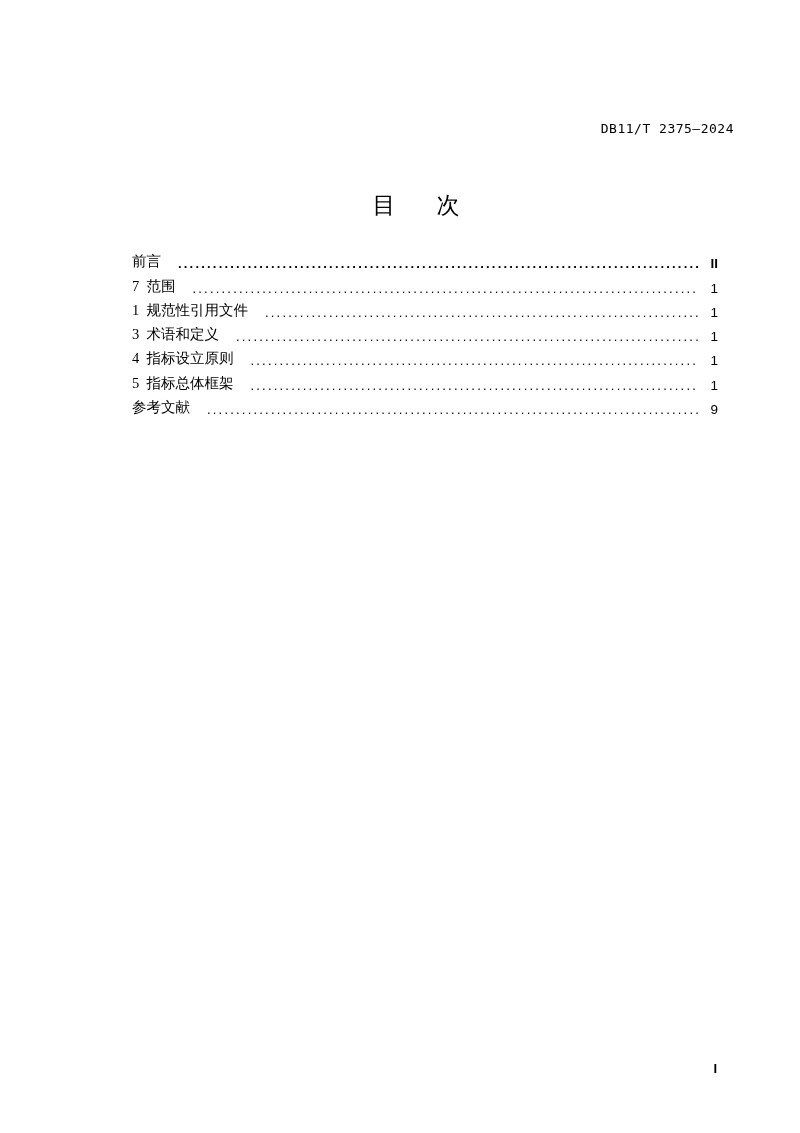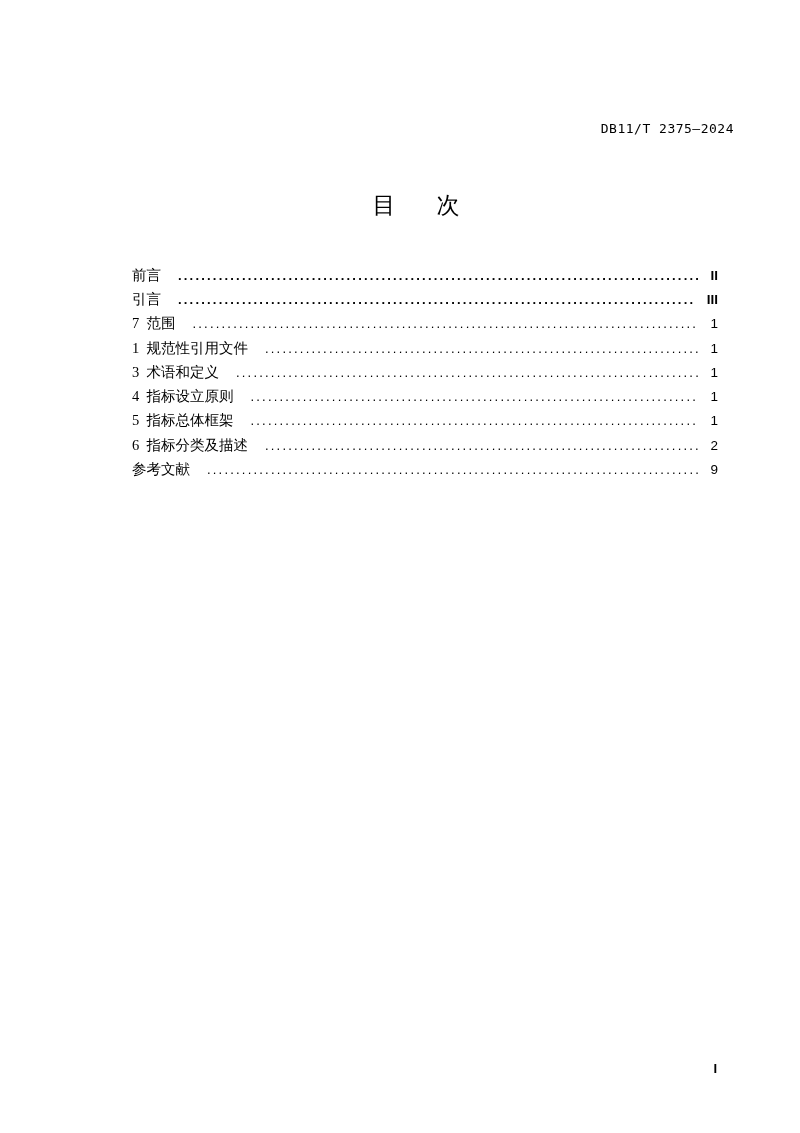--- a/index.html
+++ b/index.html
@@ -33,21 +33,21 @@
     text-indent: 9px;
     color: #000;
   }
   .toc {
     position: absolute;
     left: 92px; top: 239px;
     width: 634px;
   }
   .toc-row {
     display: flex;
-    align-items: center;
+    align-items: flex-end;
     height: 24.3px;
     font-size: 14.5px;
   }
   .toc-label {
     white-space: pre;
     flex: 0 0 auto;
   }
   .leader {
     flex: 1 1 auto;
     overflow: hidden;
@@ -89,25 +89,20 @@
   <div class="doc-title">目　次</div>
 
   <div class="toc">
 
     <div class="toc-row bold">
       <span class="toc-label">前言</span>
       <span class="leader"></span>
       <span class="toc-page">II</span>
     </div>
 
-    <div class="toc-row bold">
-      <span class="toc-label">引言</span>
-      <span class="leader"></span>
-      <span class="toc-page">III</span>
-    </div>
 
     <div class="toc-row">
       <span class="toc-label">7  范围</span>
       <span class="leader"></span>
       <span class="toc-page">1</span>
     </div>
 
     <div class="toc-row">
       <span class="toc-label">1  规范性引用文件</span>
       <span class="leader"></span>
@@ -125,25 +120,20 @@
       <span class="leader"></span>
       <span class="toc-page">1</span>
     </div>
 
     <div class="toc-row">
       <span class="toc-label">5  指标总体框架</span>
       <span class="leader"></span>
       <span class="toc-page">1</span>
     </div>
 
-    <div class="toc-row">
-      <span class="toc-label">6  指标分类及描述</span>
-      <span class="leader"></span>
-      <span class="toc-page">2</span>
-    </div>
 
 
     <div class="toc-row">
       <span class="toc-label">参考文献</span>
       <span class="leader"></span>
       <span class="toc-page">9</span>
     </div>
 
   </div>
 

